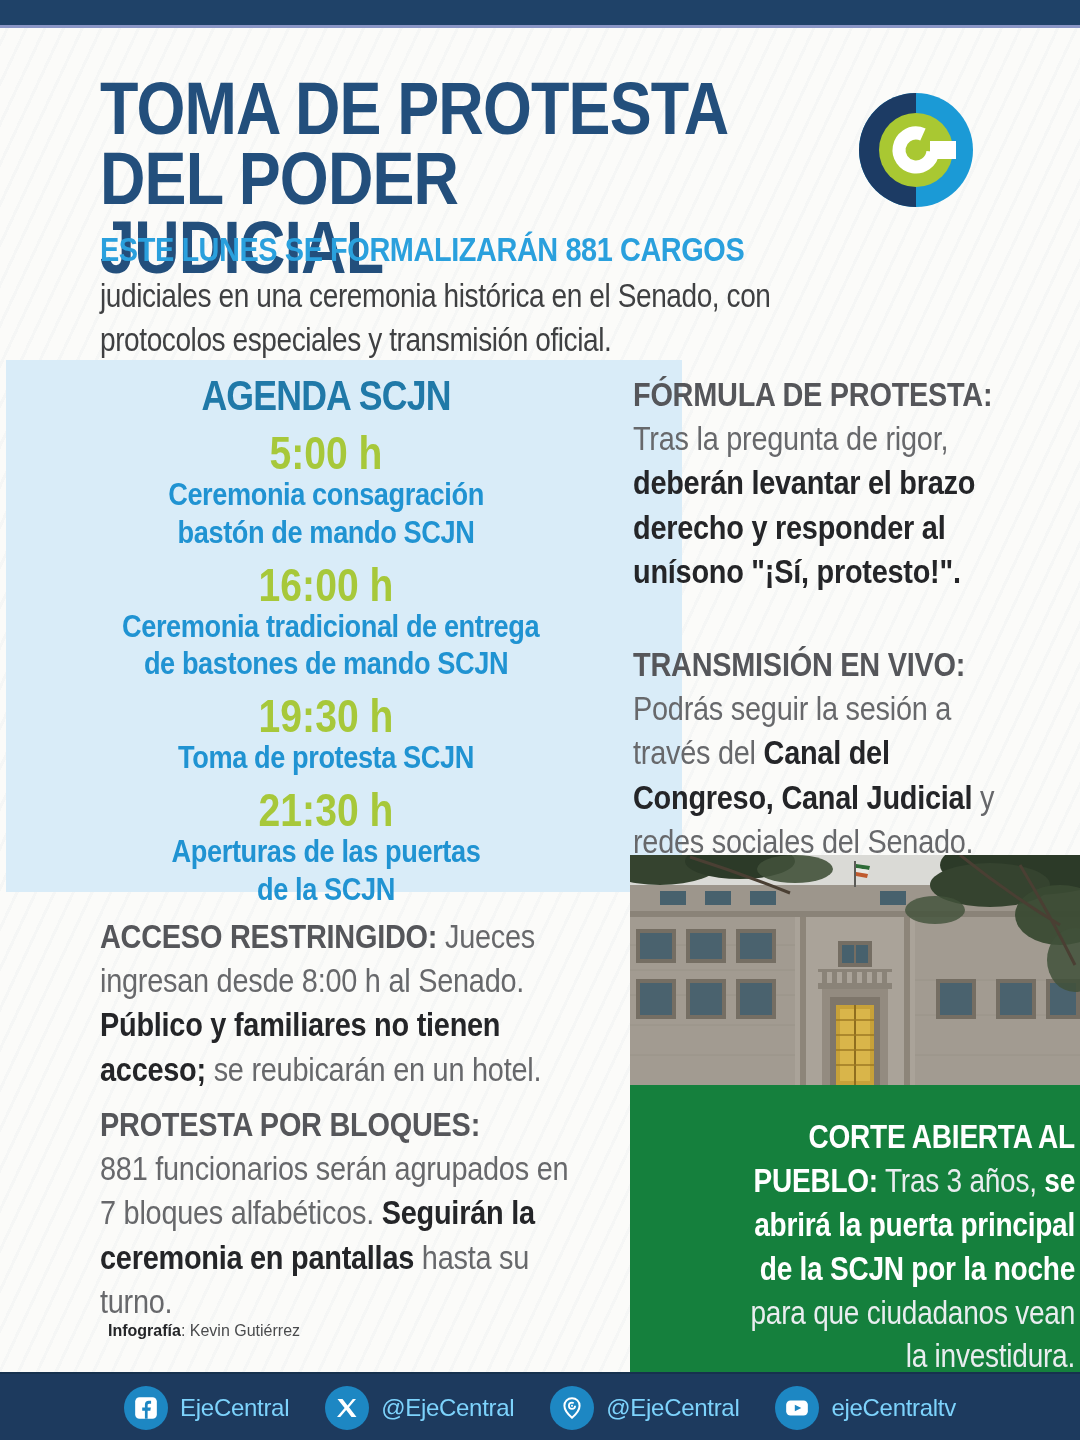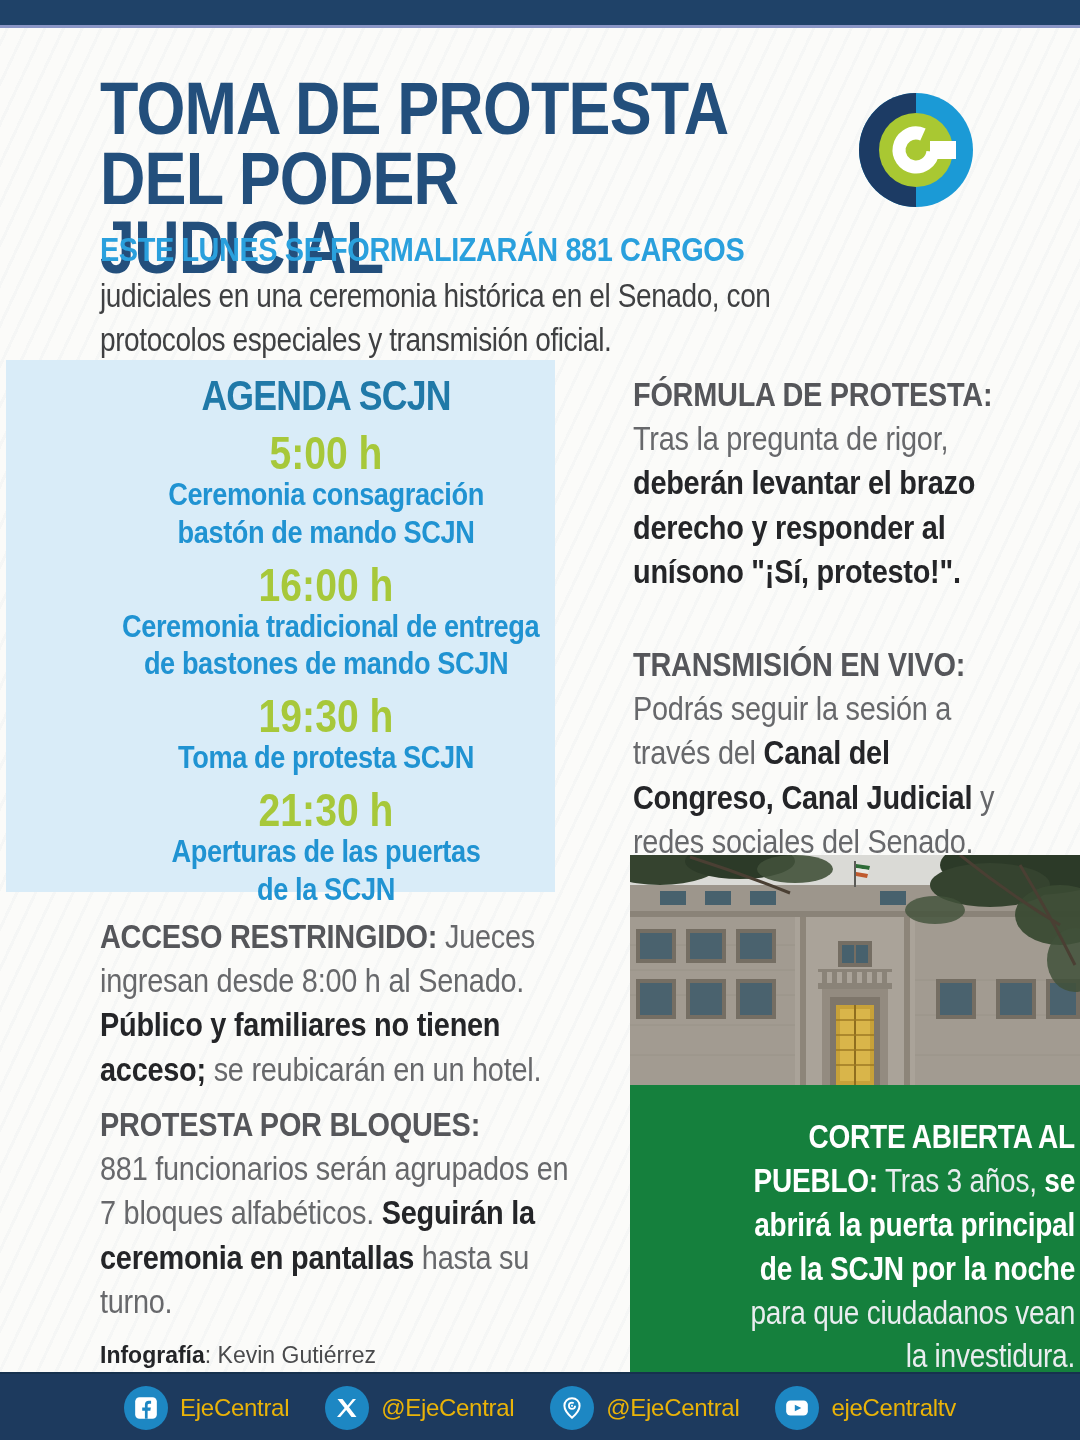--- a/index.html
+++ b/index.html
@@ -19,21 +19,21 @@
   .topbar{left:0;top:0;width:1080px;height:25px;background:#1f4268;border-bottom:3px solid #8a95c5;}
 
   .title{left:100px;top:74px;width:760px;font-size:74px;line-height:.94;font-weight:800;
          color:#234f7c;letter-spacing:-1px;}
   .subtitle{left:100px;top:230px;width:800px;font-size:34px;font-weight:800;color:#2aa0dd;
             letter-spacing:-.5px;white-space:nowrap;}
   .intro{left:100px;top:274px;width:860px;font-size:33px;line-height:1.32;color:#3f4042;letter-spacing:-.5px;}
 
   .logo{left:856px;top:90px;width:120px;height:120px;}
 
-  .agenda{left:6px;top:360px;width:549px;height:532px;background:#d9ecf8;}
+  .agenda{left:6px;top:360px;width:676px;height:532px;background:#d9ecf8;}
   .agenda-inner{position:absolute;left:80px;top:12px;width:480px;text-align:center;}
   .agenda-title{font-size:42px;font-weight:800;color:#2079a8;letter-spacing:-1px;}
   .agenda-time{font-size:46px;line-height:1.0;font-weight:800;color:#a7c83a;margin-top:10px;}
   .agenda-line{font-size:32px;line-height:1.18;font-weight:700;color:#2093d2;white-space:nowrap;letter-spacing:-.5px;}
 
   .para{font-size:34px;line-height:1.3;letter-spacing:-.3px;color:#67686b;}
   .para .h{font-weight:800;color:#55565a;}
   .para .b{font-weight:700;color:#242528;}
   .para .blk{display:block;}
 
@@ -41,29 +41,29 @@
   .sec-transmision{left:633px;top:642px;width:465px;}
   .sec-acceso{left:100px;top:914px;width:555px;}
   .sec-bloques{left:100px;top:1102px;width:555px;}
 
   .photo{left:630px;top:855px;width:450px;height:230px;}
   .slate{left:630px;top:1085px;width:542px;height:287px;background:#15803d;}
   .slate-text{position:absolute;right:97px;top:30px;width:412px;text-align:right;
               font-size:33px;line-height:1.33;letter-spacing:-.3px;color:#e9edef;}
   .slate-text .h,.slate-text .b{font-weight:800;color:#ffffff;}
 
-  .credit{left:100px;top:1322px;font-size:23px;color:#4a4b4d;margin-top:20px;}
+  .credit{left:108px;top:1322px;font-size:16px;color:#4a4b4d;}
   .credit .b{font-weight:700;color:#242528;}
 
   .footer{left:0;top:1372px;width:1080px;height:68px;background:#1d3a5e;border-top:2px solid #16314e;
           display:flex;align-items:center;justify-content:center;gap:36px;}
   .soc{display:flex;align-items:center;gap:12px;cursor:pointer;}
   .soc .badge{width:44px;height:44px;border-radius:50%;background:#1d87c3;display:flex;
               align-items:center;justify-content:center;}
-  .soc .lbl{color:#eab308;font-size:24px;letter-spacing:-.3px;}
+  .soc .lbl{color:#7dd3fc;font-size:24px;letter-spacing:-.3px;}
 </style>
 </head>
 <body>
 
 <div class="abs topbar"></div>
 
 <div class="abs title cx">
   <div>TOMA DE PROTESTA</div>
   <div>DEL PODER JUDICIAL</div>
 </div>

